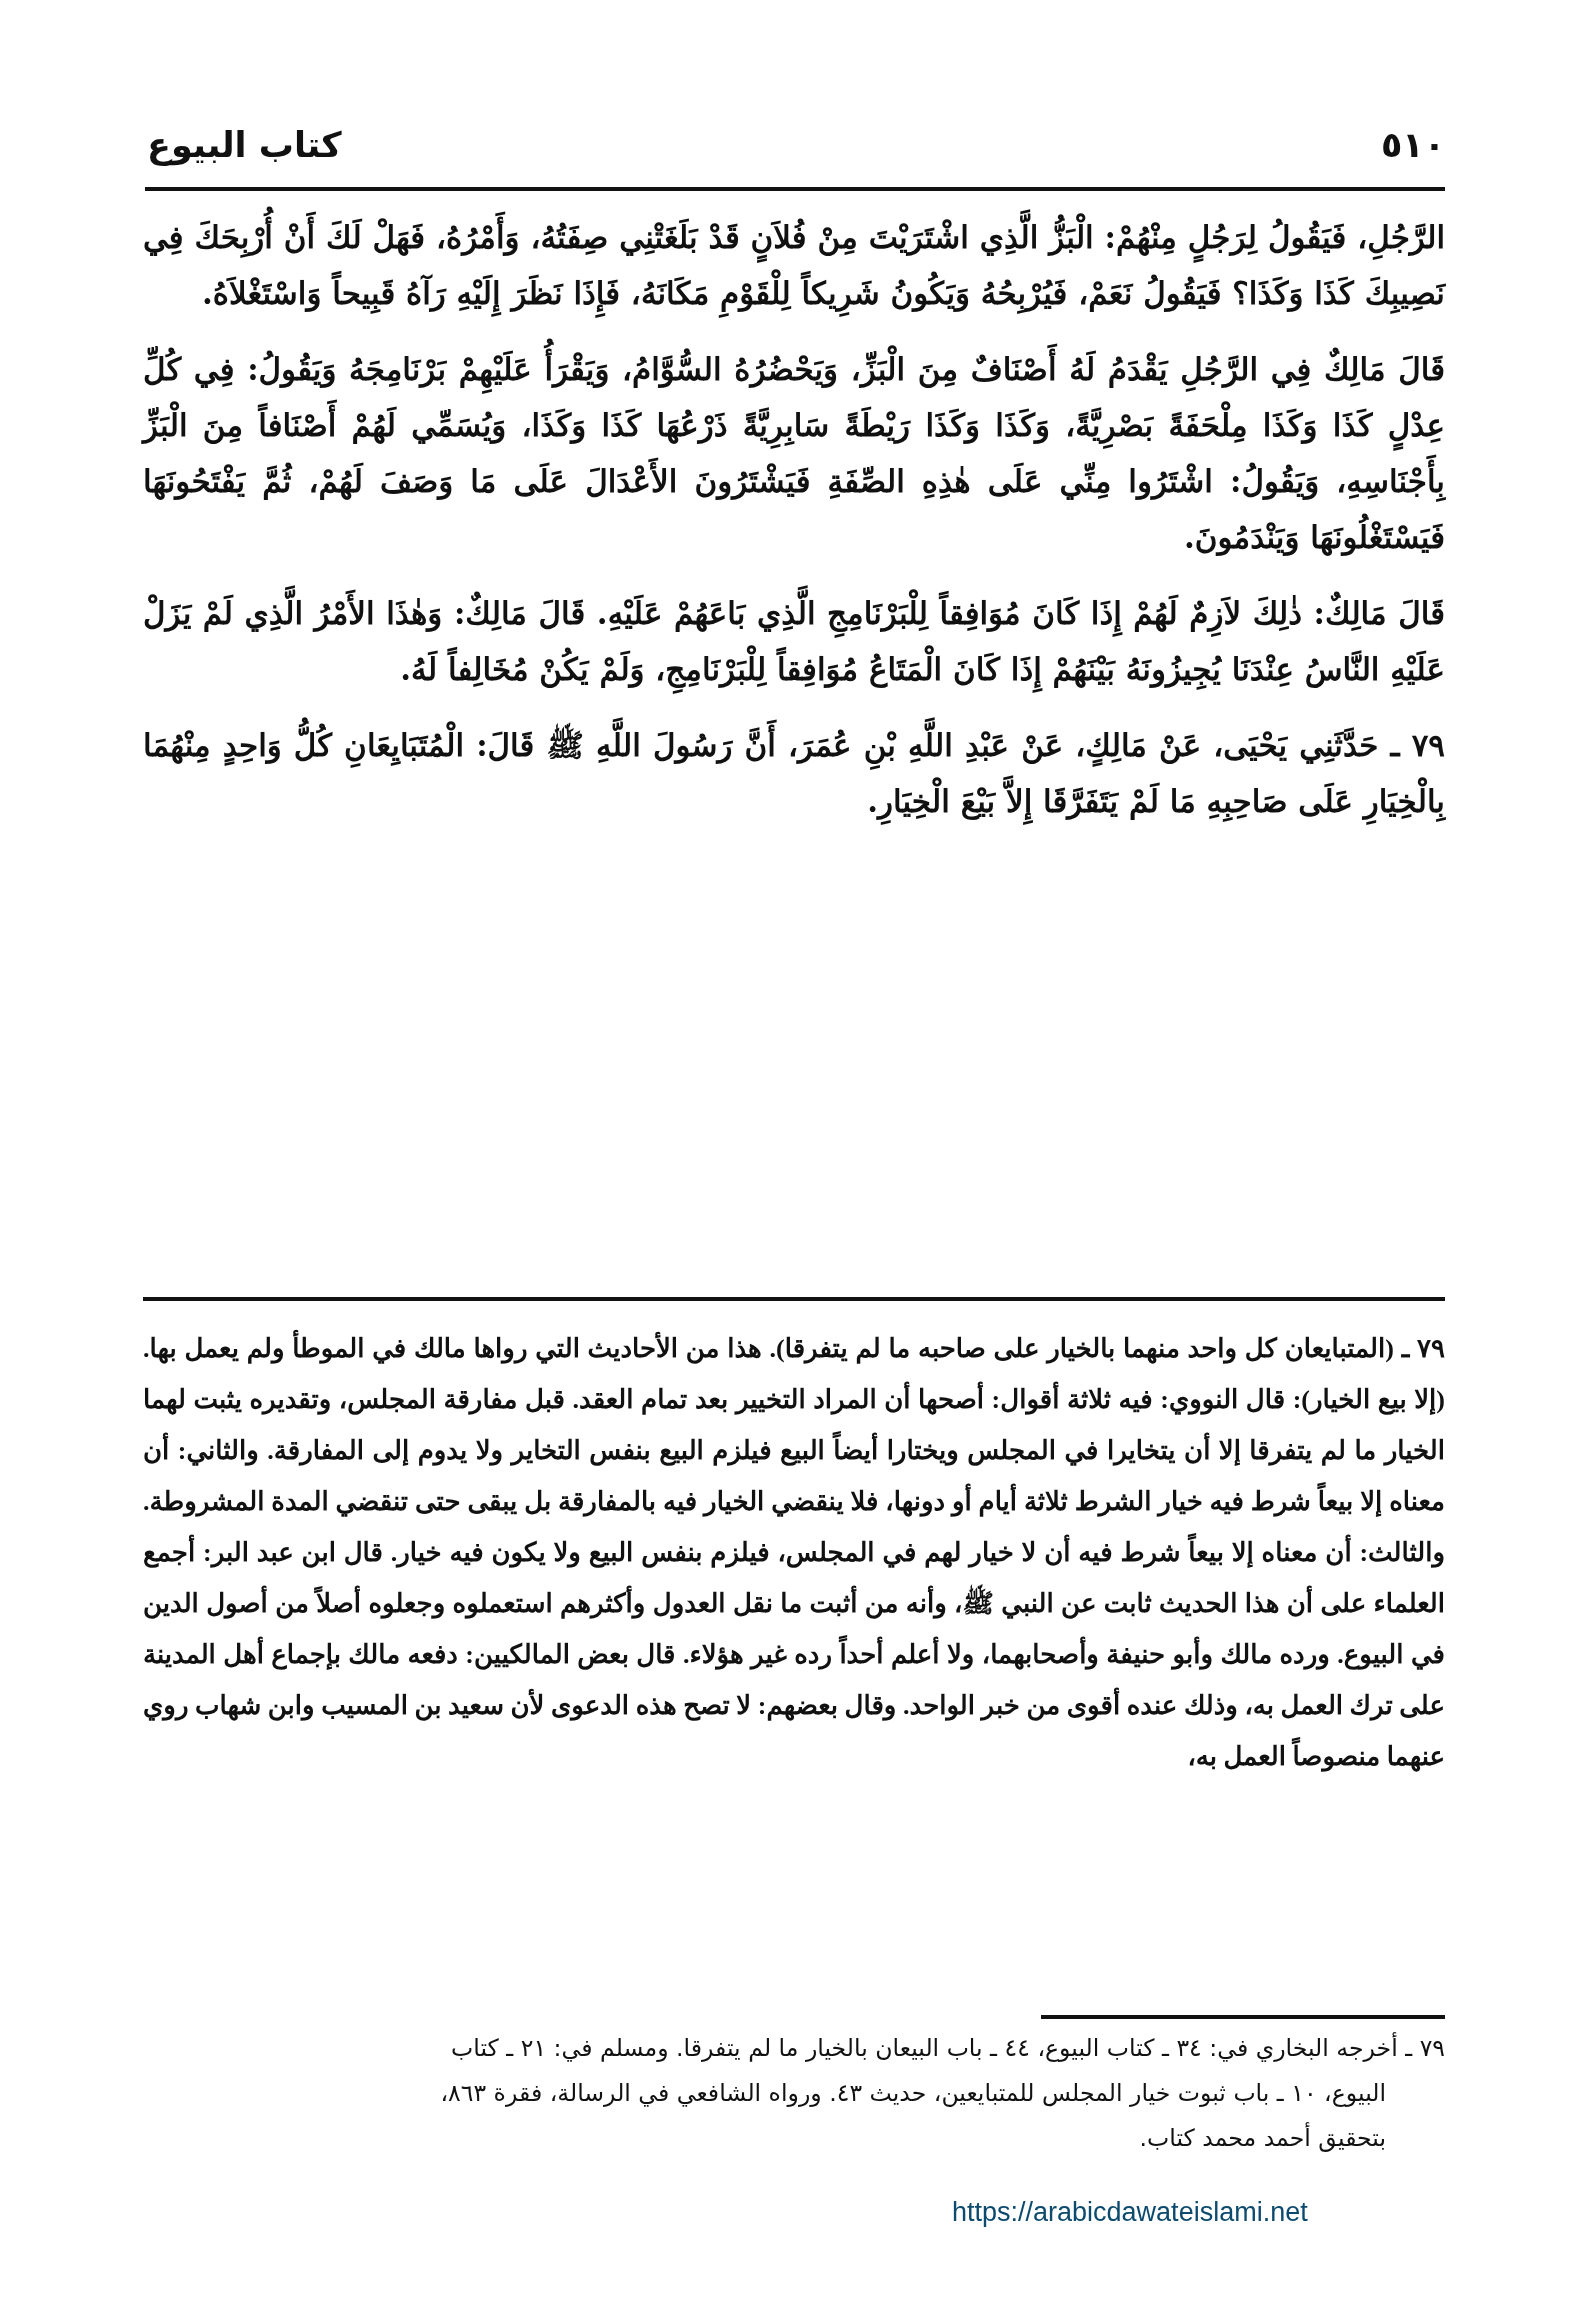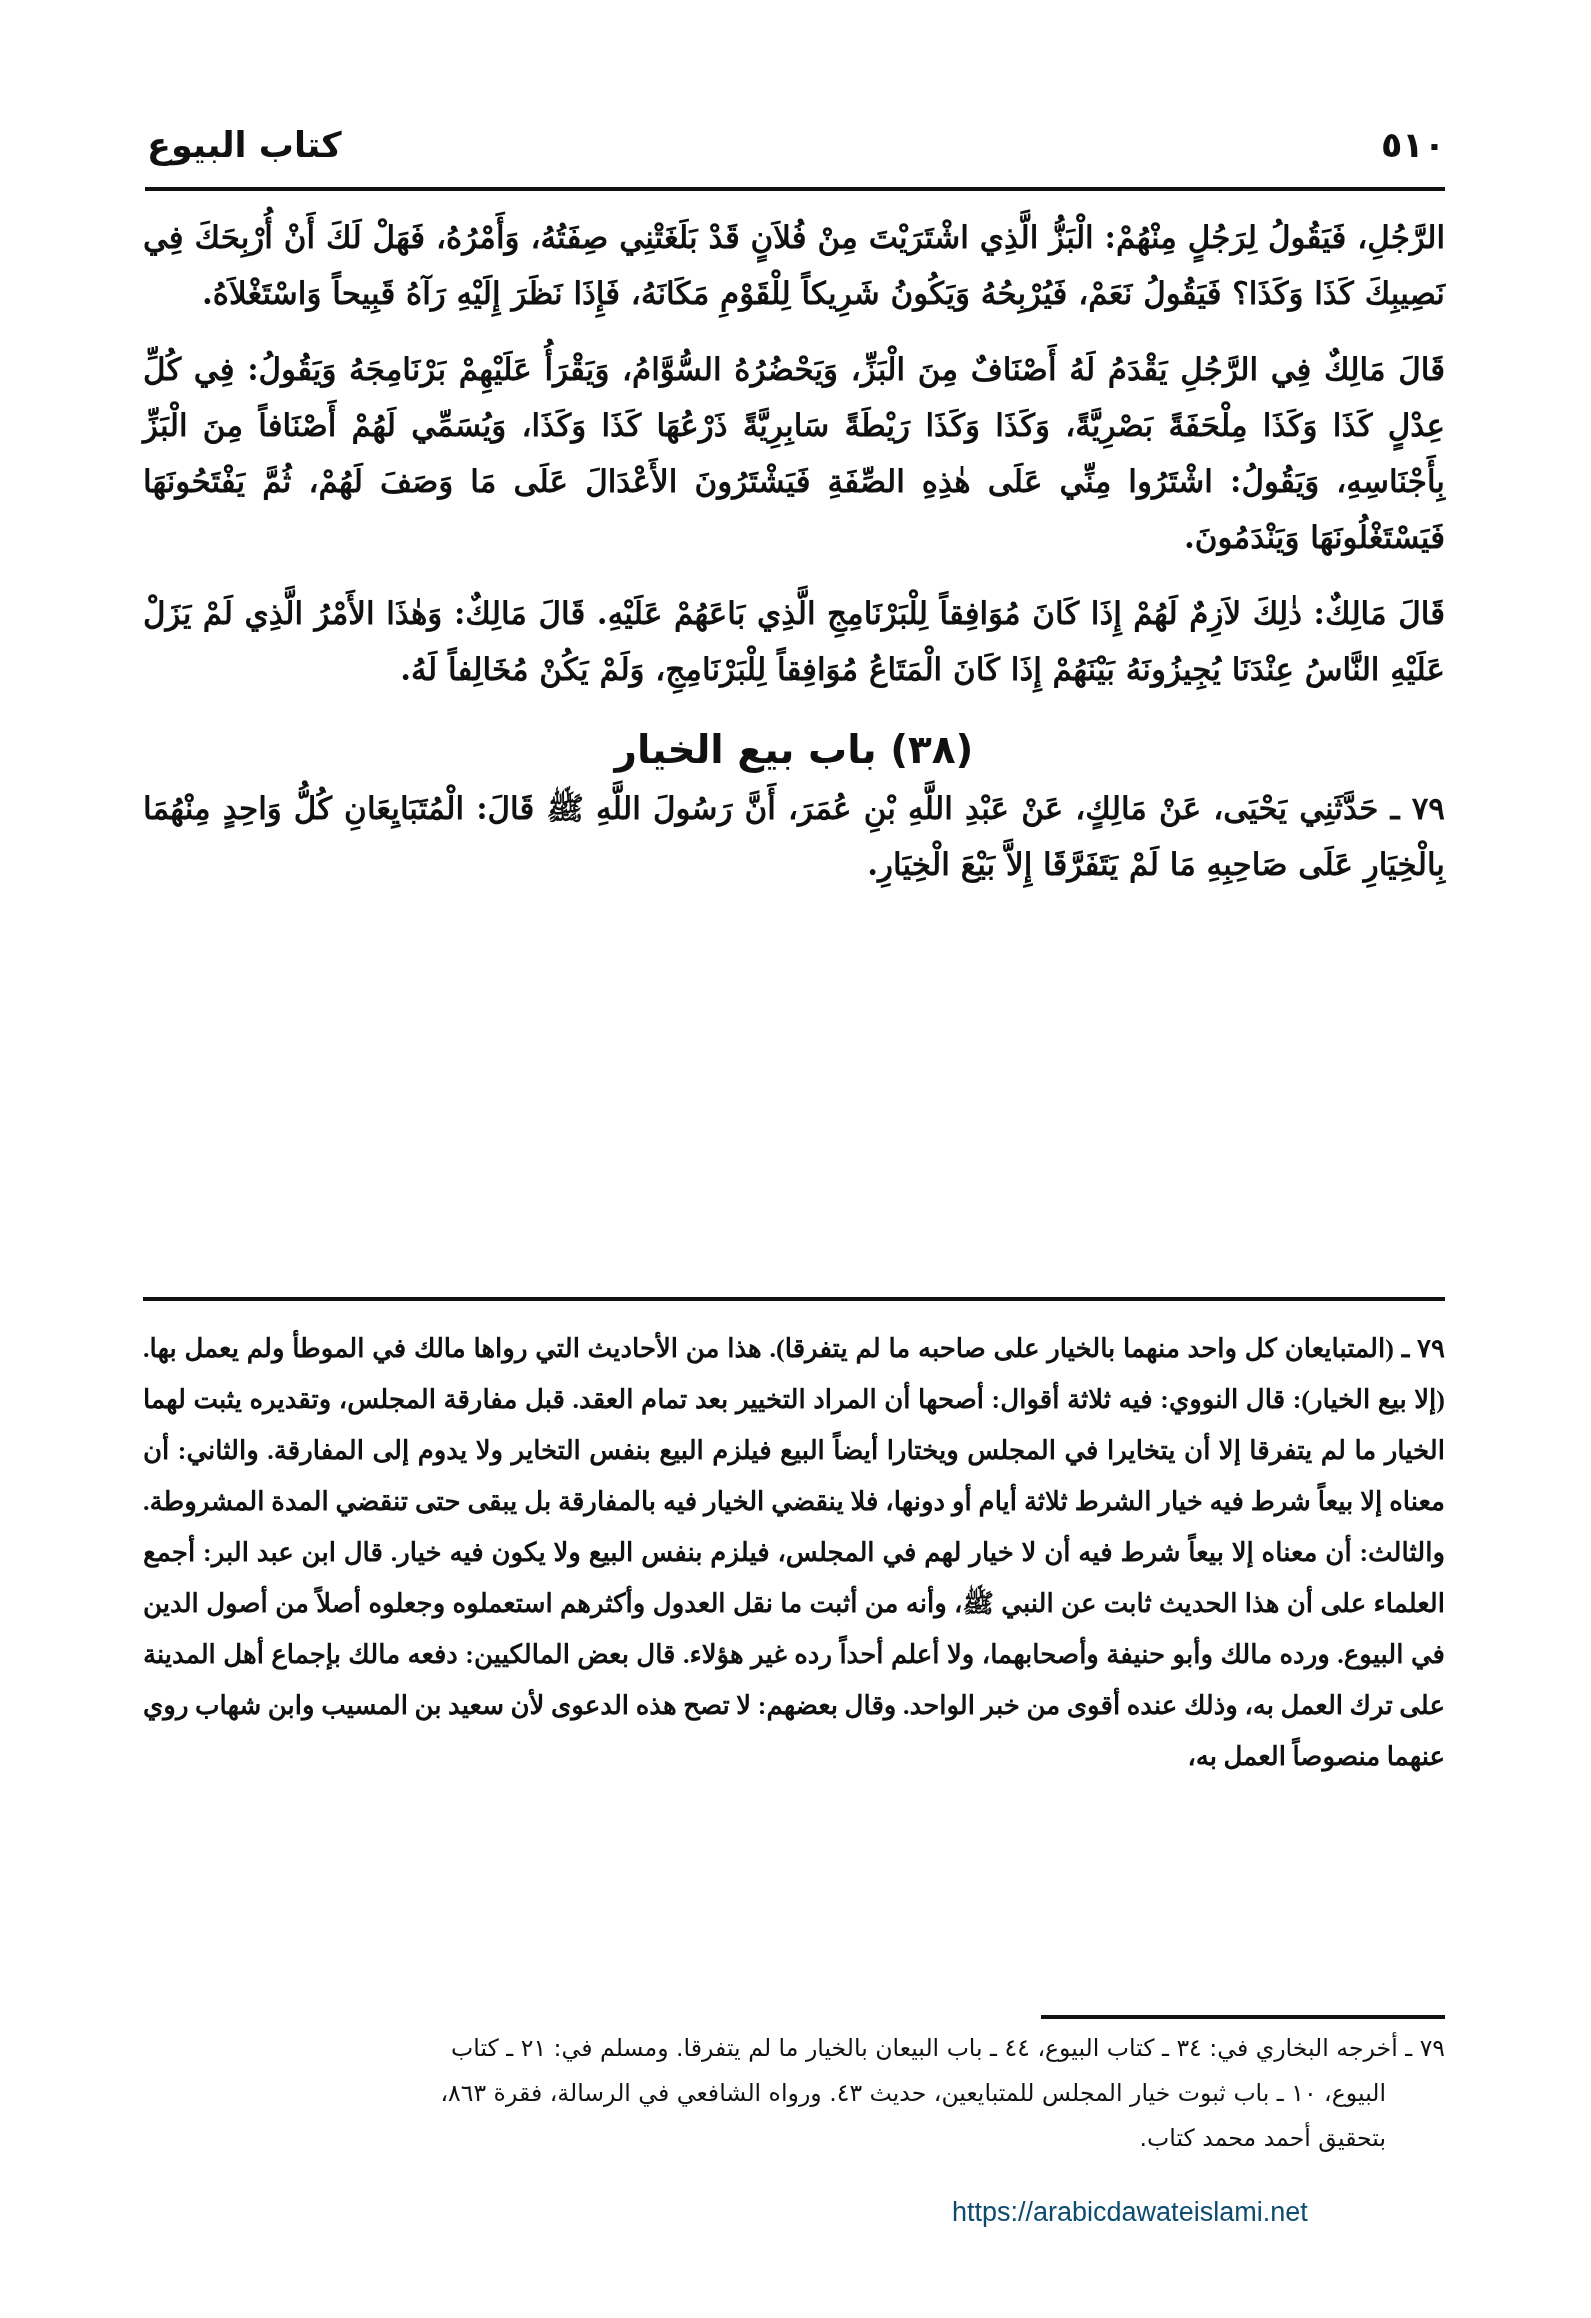--- a/index.html
+++ b/index.html
@@ -67,21 +67,20 @@
     <p class="para">
       <span>الرَّجُلِ، فَيَقُولُ لِرَجُلٍ مِنْهُمْ: الْبَزُّ الَّذِي اشْتَرَيْتَ مِنْ فُلاَنٍ قَدْ بَلَغَتْنِي صِفَتُهُ، وَأَمْرُهُ، فَهَلْ لَكَ أَنْ أُرْبِحَكَ فِي نَصِيبِكَ كَذَا وَكَذَا؟ فَيَقُولُ نَعَمْ، فَيُرْبِحُهُ وَيَكُونُ شَرِيكاً لِلْقَوْمِ مَكَانَهُ، فَإِذَا نَظَرَ إِلَيْهِ رَآهُ قَبِيحاً وَاسْتَغْلاَهُ.</span>
     </p>
     <p class="para">
       <span class="lead">قَالَ مَالِكٌ</span><span> فِي الرَّجُلِ يَقْدَمُ لَهُ أَصْنَافٌ مِنَ الْبَزِّ، وَيَحْضُرُهُ السُّوَّامُ، وَيَقْرَأُ عَلَيْهِمْ بَرْنَامِجَهُ وَيَقُولُ: فِي كُلِّ عِدْلٍ كَذَا وَكَذَا مِلْحَفَةً بَصْرِيَّةً، وَكَذَا وَكَذَا رَيْطَةً سَابِرِيَّةً ذَرْعُهَا كَذَا وَكَذَا، وَيُسَمِّي لَهُمْ أَصْنَافاً مِنَ الْبَزِّ بِأَجْنَاسِهِ، وَيَقُولُ: اشْتَرُوا مِنِّي عَلَى هٰذِهِ الصِّفَةِ فَيَشْتَرُونَ الأَعْدَالَ عَلَى مَا وَصَفَ لَهُمْ، ثُمَّ يَفْتَحُونَهَا فَيَسْتَغْلُونَهَا وَيَنْدَمُونَ.</span>
     </p>
     <p class="para">
       <span class="lead">قَالَ مَالِكٌ:</span><span> ذٰلِكَ لاَزِمٌ لَهُمْ إِذَا كَانَ مُوَافِقاً لِلْبَرْنَامِجِ الَّذِي بَاعَهُمْ عَلَيْهِ. </span><span class="lead">قَالَ مَالِكٌ:</span><span> وَهٰذَا الأَمْرُ الَّذِي لَمْ يَزَلْ عَلَيْهِ النَّاسُ عِنْدَنَا يُجِيزُونَهُ بَيْنَهُمْ إِذَا كَانَ الْمَتَاعُ مُوَافِقاً لِلْبَرْنَامِجِ، وَلَمْ يَكُنْ مُخَالِفاً لَهُ.</span>
     </p>
 
-    <div class="chapter-title">(٣٨) باب بيع الخيار</div>
 
     <p class="para">
       <span class="lead">٧٩ ـ</span>
       <span class="lead">حَدَّثَنِي</span><span> يَحْيَى، عَنْ مَالِكٍ، عَنْ عَبْدِ اللَّهِ بْنِ عُمَرَ، أَنَّ رَسُولَ اللَّهِ ﷺ قَالَ: الْمُتَبَايِعَانِ كُلُّ وَاحِدٍ مِنْهُمَا بِالْخِيَارِ عَلَى صَاحِبِهِ مَا لَمْ يَتَفَرَّقَا إِلاَّ بَيْعَ الْخِيَارِ.</span>
     </p>
   </div>
 
   <div class="main-rule"></div>
 
   <div class="commentary">

